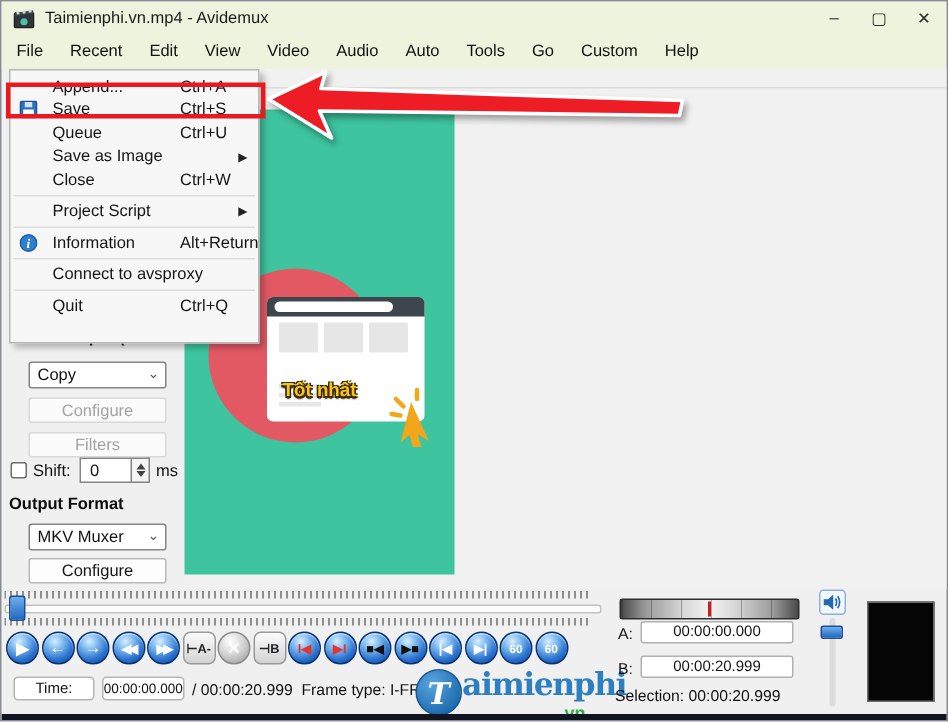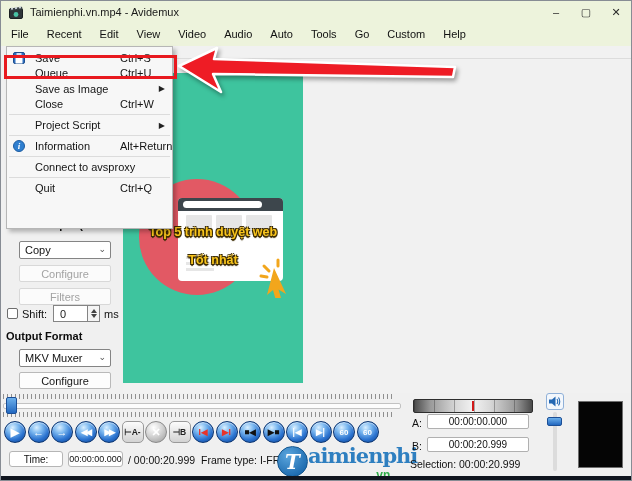--- a/index.html
+++ b/index.html
@@ -141,21 +141,20 @@
         <div class="topbar">
           <div class="pill"></div>
         </div>
         <div class="vblock" style="left:8px;top:17px;"></div>
         <div class="vblock" style="left:38px;top:17px;"></div>
         <div class="vblock" style="left:68px;top:17px;"></div>
         <div class="vline" style="left:8px;top:58px;"></div>
         <div class="vline" style="left:8px;top:64px;"></div>
         <div class="vline" style="left:8px;top:70px;"></div>
       </div>
-      <div class="vtitle" style="top:152px;">Top 5 trình duyệt web</div>
       <div class="vtitle" style="top:180px;">Tốt nhất</div>
       <svg class="cursor-svg" width="36" height="40" viewBox="0 0 36 40">
         <g stroke="#f2a61c" stroke-width="3" stroke-linecap="round">
           <line x1="6" y1="8" x2="11" y2="13"></line>
           <line x1="20" y1="2" x2="20" y2="8"></line>
           <line x1="3" y1="18" x2="9" y2="19"></line>
         </g>
         <polygon points="16,10 28,36 20.5,31.5 23,40 17.5,41 15,32 9,37" fill="#f2a61c"></polygon>
       </svg>
     </div>
@@ -178,20 +177,25 @@
     </div>
   <div class="plabel" style="left:103px;top:307px;">ms</div>
   <div class="bold-label" style="left:5px;top:329px;">Output Format</div>
   <div class="qselect" style="left:18px;top:348px;width:92px;height:18px;">
     <span>MKV Muxer</span><span class="chev">⌄</span>
   </div>
   <div class="qbtn" style="left:18px;top:371px;width:92px;height:17px;">Configure</div>
 
   <div class="menu" id="file-menu">
       <div class="menu-item">
+        <span class="micon"></span>
+        <span class="mlabel">Append...</span>
+        <span class="mshort">Ctrl+A</span>
+      </div>
+      <div class="menu-item">
         <span class="micon">
           <svg width="12" height="12" viewBox="0 0 12 12">
             <rect x="0.5" y="0.5" width="11" height="11" rx="1.5" fill="#2f6fc0" stroke="#1d4e8f"></rect>
             <rect x="3.5" y="1" width="5" height="3.5" fill="#cfe2f7"></rect>
             <rect x="2.5" y="6" width="7" height="5.5" fill="#fff"></rect>
           </svg>
         </span>
         <span class="mlabel">Save</span>
         <span class="mshort">Ctrl+S</span>
       </div>

